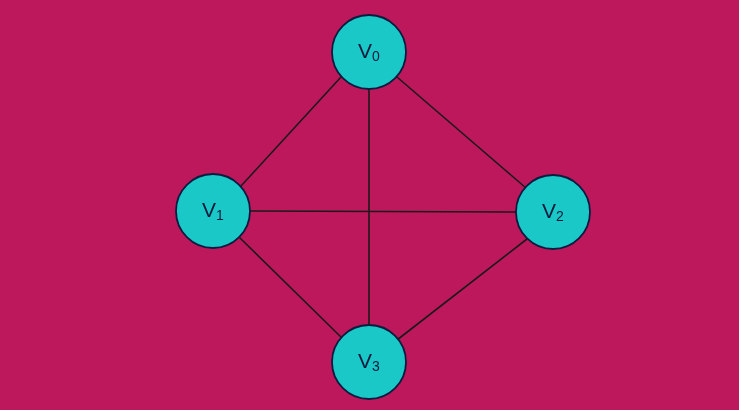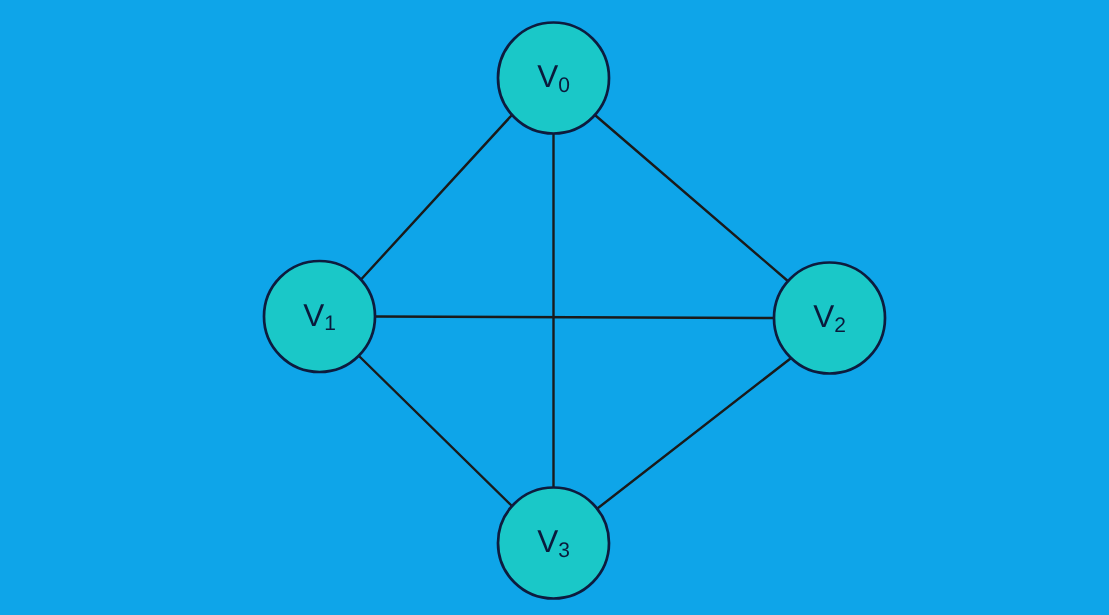--- a/index.html
+++ b/index.html
@@ -11,21 +11,21 @@
   body {
     width: 739px;
     height: 410px;
     overflow: hidden;
     font-family: "Liberation Sans", sans-serif;
   }
   #canvas-wrap {
     position: relative;
     width: 739px;
     height: 410px;
-    background: #0ea5e9;
+    background: #be185d;
   }
   #graph-svg {
     display: block;
     width: 739px;
     height: 410px;
   }
   .edge-line {
     stroke: #1a1a1a;
     stroke-width: 1.6;
     stroke-linecap: round;

